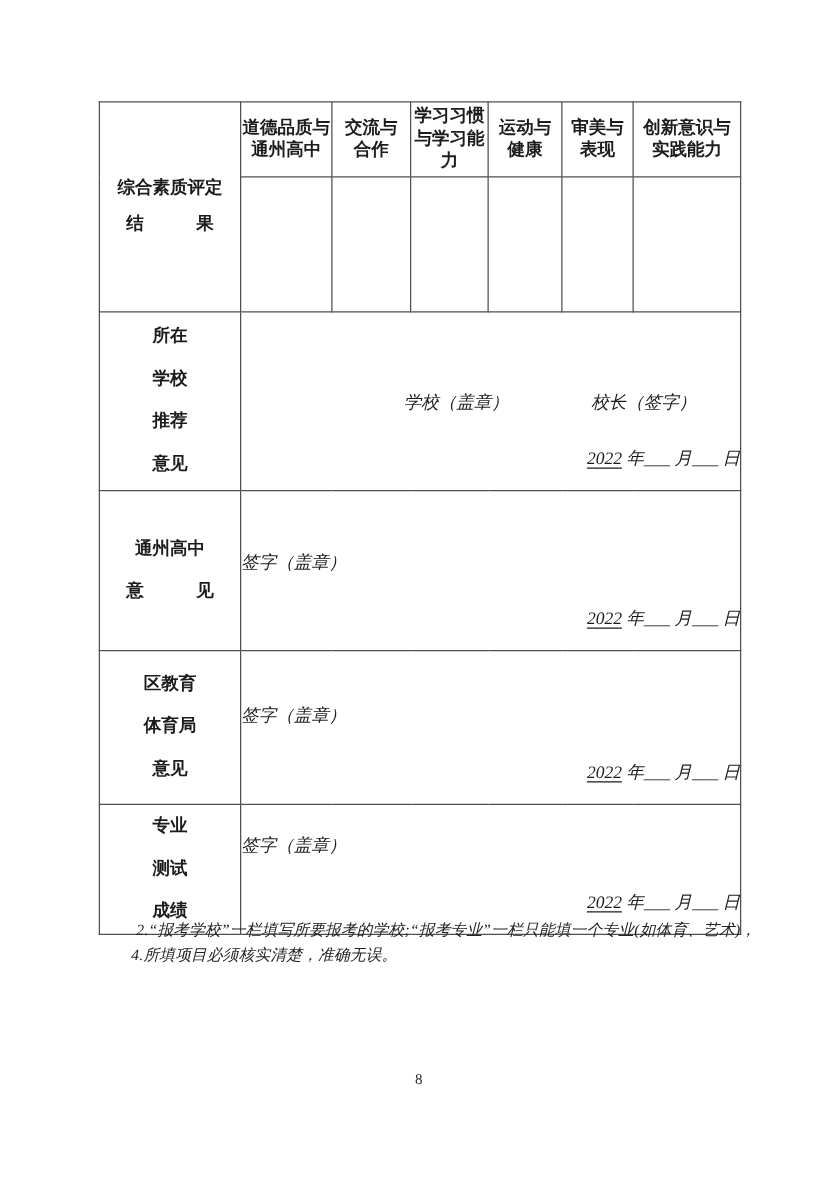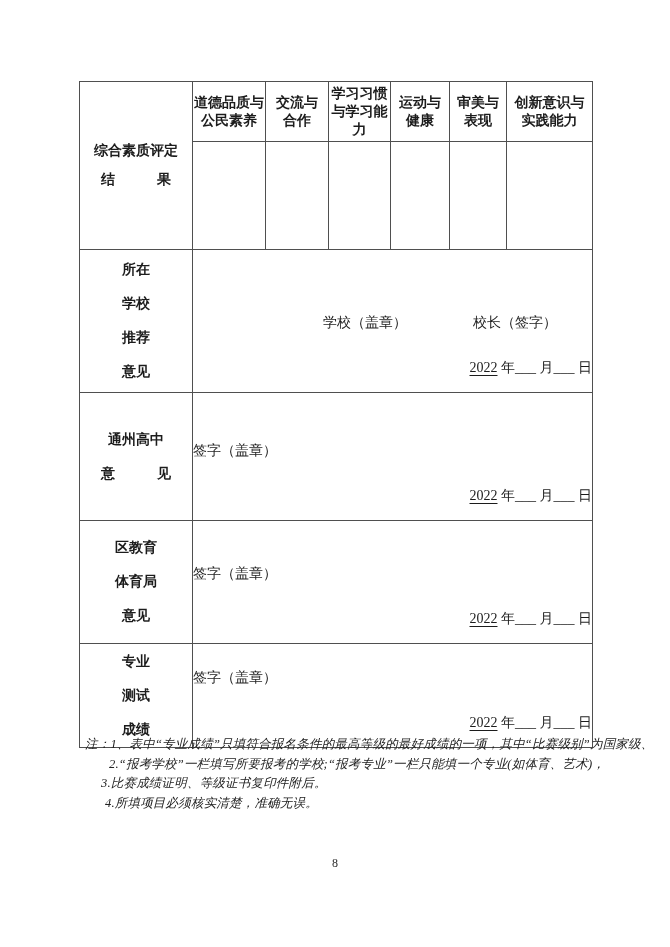--- a/index.html
+++ b/index.html
@@ -51,20 +51,21 @@
     line-height: 34px;
     white-space: pre;
   }
   td.top-label .tl-line { line-height: 16px; white-space: pre; }
   td.top-label .tl-line + .tl-line { margin-top: 13px; }
 
   
   td.content-cell {
     vertical-align: bottom;
     padding: 0 12px 10px 0;
+    font-style: italic;
   }
   .sign-line { margin-bottom: 13px; line-height: 16px; }
   .sign-line.two {
     display: flex;
     padding-left: 130px;
     gap: 66px;
   }
   .sign-line.center { text-align: left; }
   .date-line { text-align: right; line-height: 16px; white-space: pre; }
   .date-line .year {
@@ -118,21 +119,21 @@
       <col style="width:86px">
     </colgroup>
 
     <tbody>
         <tr>
       <td class="label-cell top-label" rowspan="2">
         <div class="tl-line">综合素质评定</div>
         <div class="tl-line">结　　　果</div>
       </td>
       <td class="head-cell">道德品质与
-公民素养</td>
+通州高中</td>
       <td class="head-cell">交流与
 合作</td>
       <td class="head-cell">学习习惯
 与学习能
 力</td>
       <td class="head-cell">运动与
 健康</td>
       <td class="head-cell">审美与
 表现</td>
       <td class="head-cell">创新意识与
@@ -209,21 +210,19 @@
         </div>
         <div class="date-line">
           <span class="year">2022</span><span class="suffix"> 年___ 月___ 日</span>
         </div>
       </td>
     </tr>
   </tbody>
     </table>
 
   <div class="notes">
-    <div class="note-line ind-a">注：1、表中“专业成绩”只填符合报名条件的最高等级的最好成绩的一项，其中“比赛级别”为国家级、</div>
     <div class="note-line ind-b">2.“报考学校”一栏填写所要报考的学校;“报考专业”一栏只能填一个专业(如体育、艺术)，</div>
-    <div class="note-line ind-c">3.比赛成绩证明、等级证书复印件附后。</div>
     <div class="note-line ind-d">4.所填项目必须核实清楚，准确无误。</div>
   </div>
 
   <div class="page-number">8</div>
 
 </div>
 
 </body></html>

